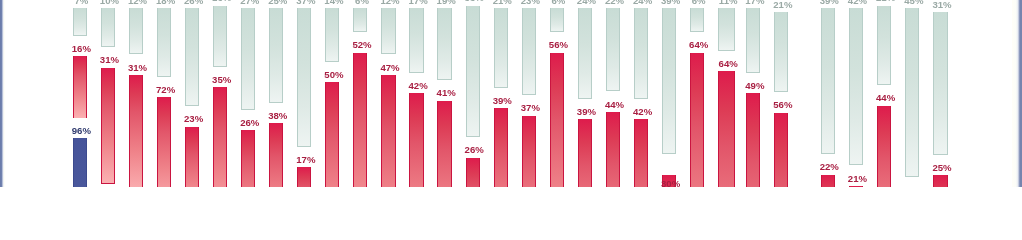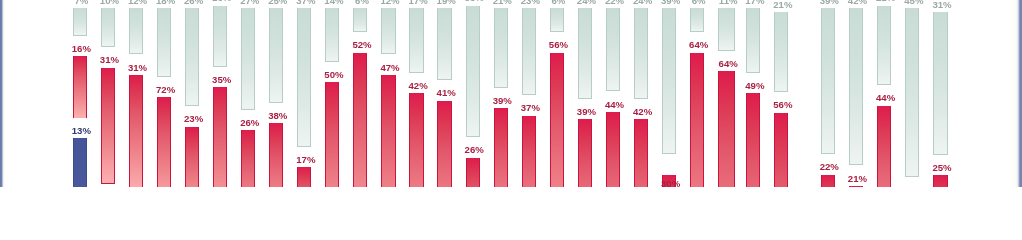--- a/index.html
+++ b/index.html
@@ -49,21 +49,21 @@
 <div id="chart">
   <div class="edge edge-left"></div>
   <div class="edge edge-right"></div>
   <div id="cols">
       <div class="col" style="left: 72.7px; width: 14.2px;">
         <div class="seg seg-teal" style="top: 8px; height: 27.9px;"></div>
         <span class="lbl lbl-teal" style="top: -4.4px;">7%</span>
         <div class="seg seg-red" style="top: 56.4px; height: 61.2px;"></div>
         <span class="lbl lbl-red" style="top: 44px;">16%</span>
         <div class="seg seg-blue" style="top: 138.1px; height: 286.9px;"></div>
-        <span class="lbl lbl-blue" style="top: 125.7px;">13%</span>
+        <span class="lbl lbl-blue" style="top: 125.7px;">96%</span>
       </div>
       <div class="col" style="left: 100.76px; width: 14.2px;">
         <div class="seg seg-teal" style="top: 8px; height: 39px;"></div>
         <span class="lbl lbl-teal" style="top: -4.4px;">10%</span>
         <div class="seg seg-red closed" style="top: 67.5px; height: 116.7px;"></div>
         <span class="lbl lbl-red" style="top: 55.1px;">31%</span>
       </div>
       <div class="col" style="left: 128.82px; width: 14.2px;">
         <div class="seg seg-teal" style="top: 8px; height: 46.4px;"></div>
         <span class="lbl lbl-teal" style="top: -4.4px;">12%</span>

